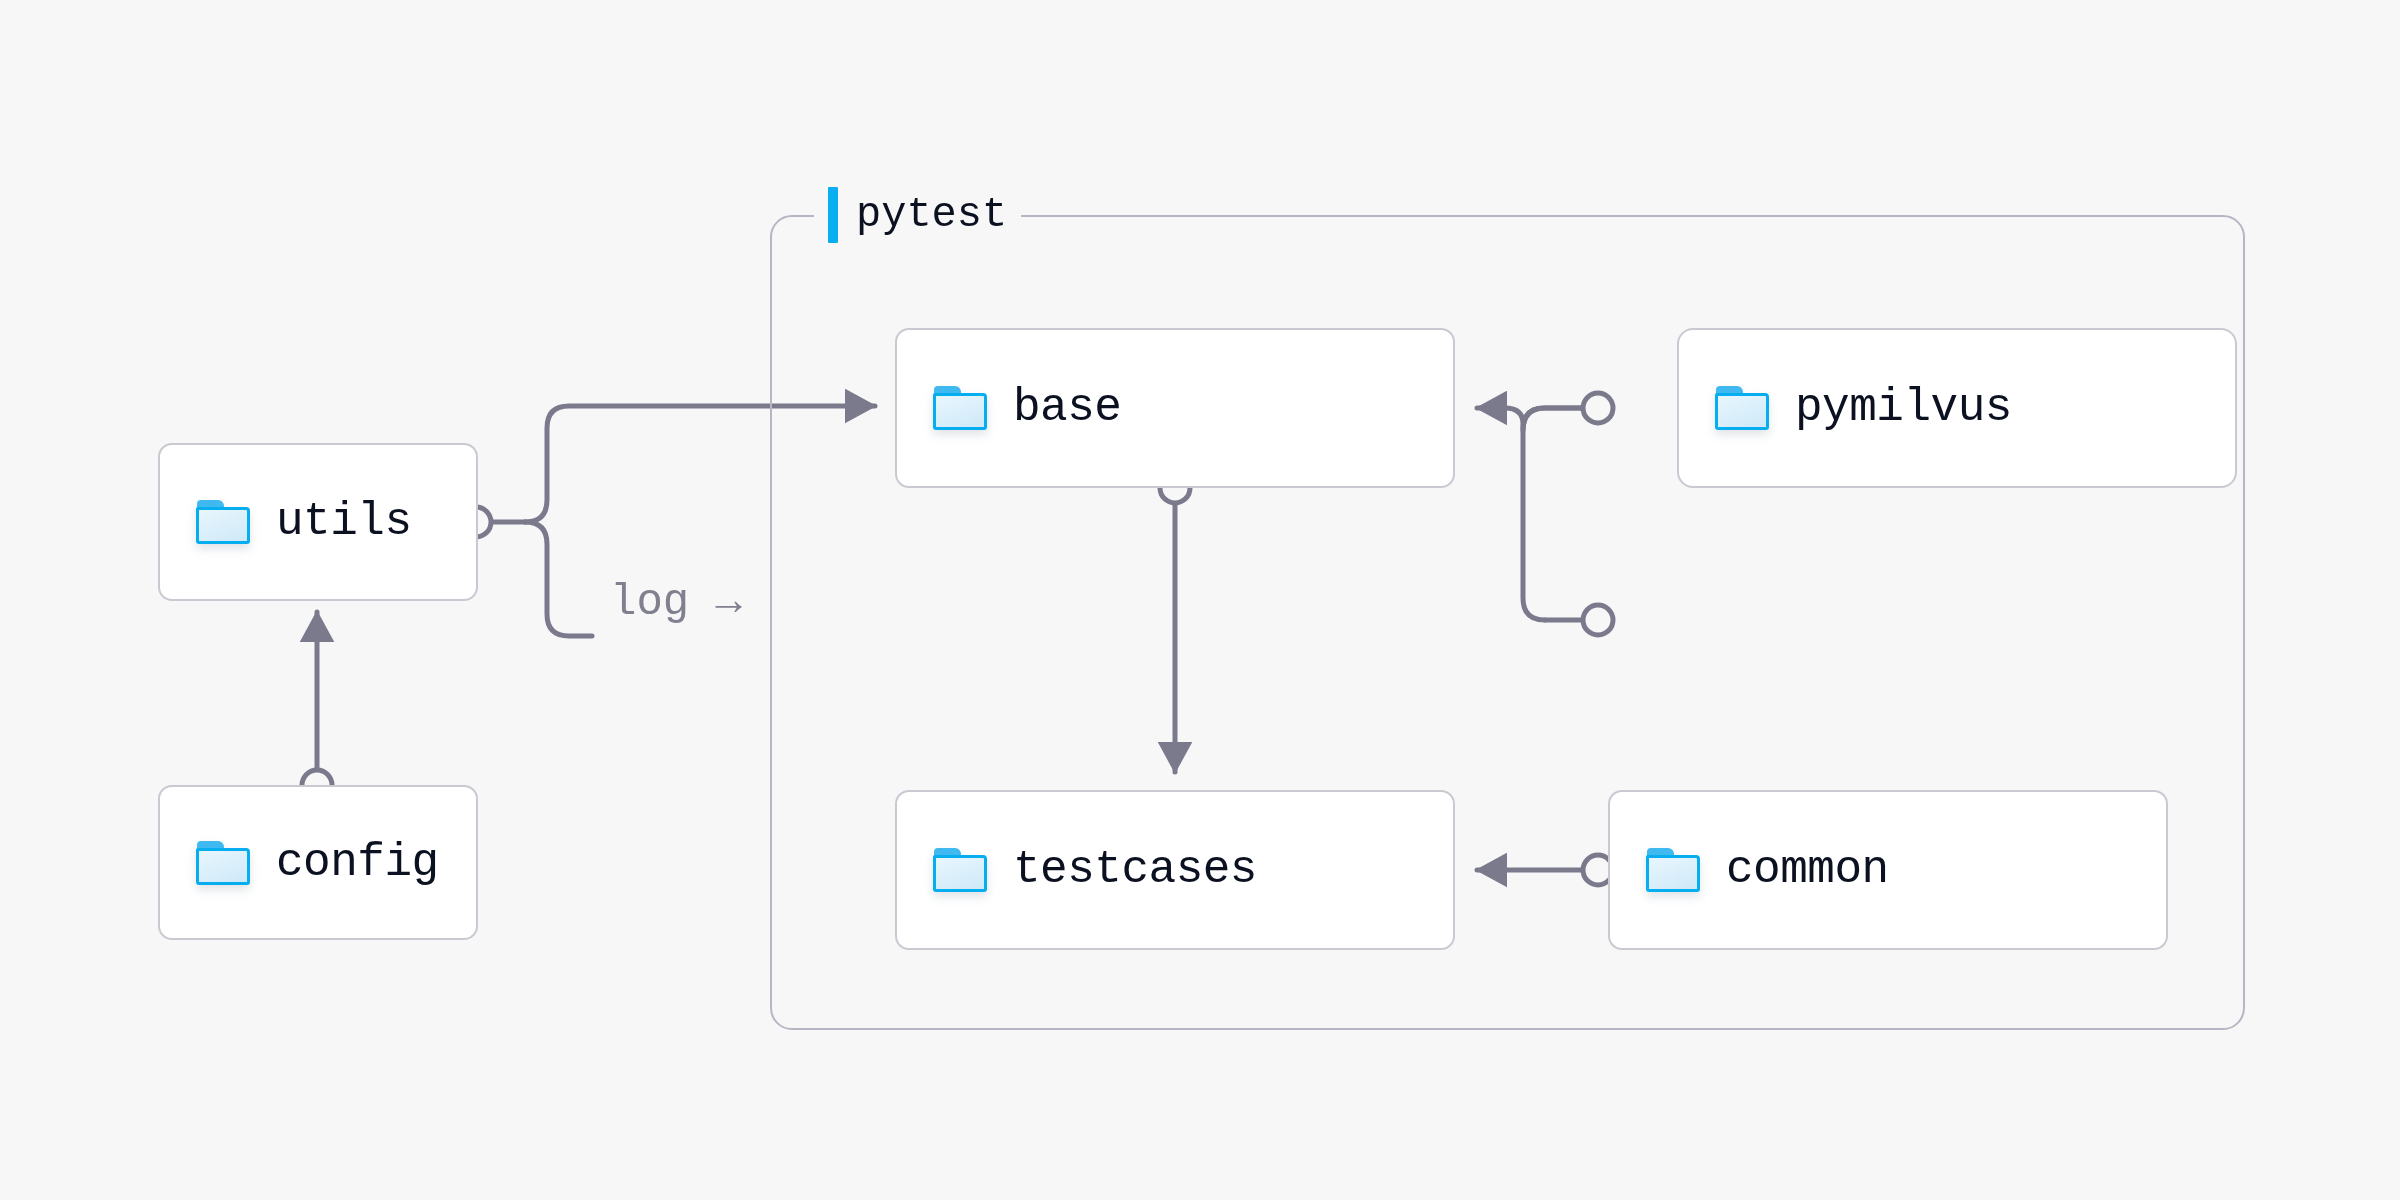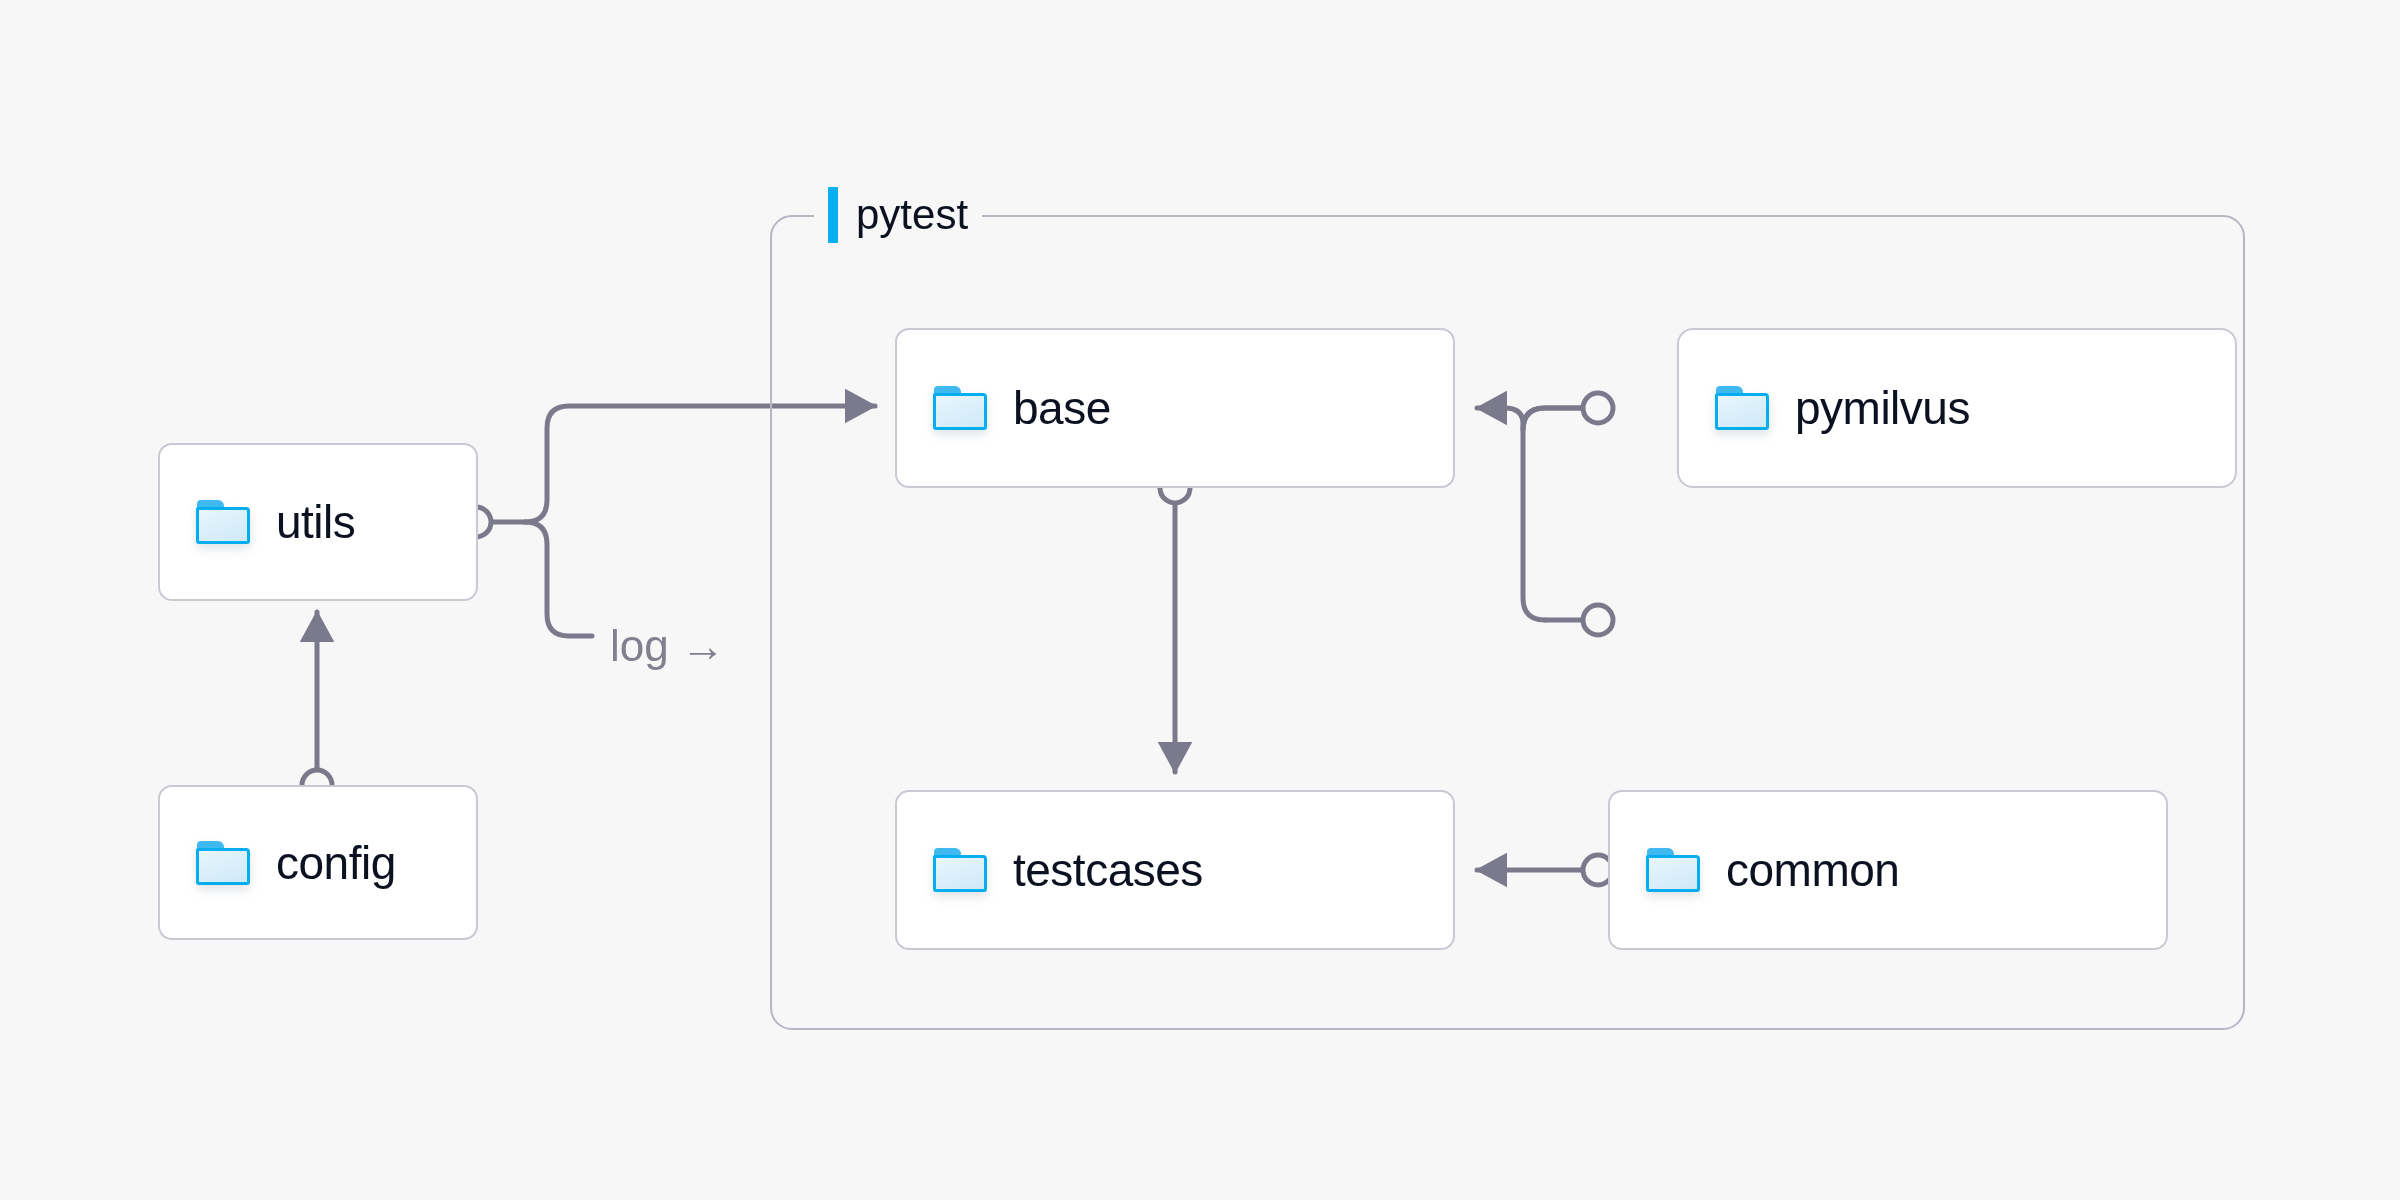--- a/index.html
+++ b/index.html
@@ -3,21 +3,21 @@
 <meta charset="utf-8">
 <style>
   html,body{margin:0;padding:0;}
   body{
     width:2400px;height:1200px;
     background:#f7f7f8;
     font-family:"Liberation Sans", sans-serif;
     overflow:hidden;
     position:relative;
   }
-  #stage{position:absolute;inset:0;width:2400px;height:1200px;}
+  #stage{position:absolute;inset:0;width:2400px;height:1200px;font-family:Liberation Mono, monospace;}
   #wires{position:absolute;left:0;top:0;width:2400px;height:1200px;pointer-events:none;}
 
   .node{
     position:absolute;
     background:#ffffff;
     border:2px solid #c9c9d2;
     border-radius:14px;
     box-sizing:border-box;
     display:flex;
     align-items:center;
@@ -118,21 +118,21 @@
       <circle cx="1598" cy="870" r="15"></circle>
     </g>
   </svg>
 
   <div class="group" id="group-box" style="left: 770px; top: 215px; width: 1475px; height: 815px;"></div>
   <div class="group-title" id="group-title" style="left: 814px; top: 187px; height: 56px;">
     <span class="bar"></span>
     <span class="gtext">pytest</span>
   </div>
 
-  <div class="edge-label" id="log-label" style="left: 600px; top: 624px;">log →</div>
+  <div class="edge-label" id="log-label" style="left: 600px; top: 580px;">log →</div>
 
   <div class="node" style="left: 158px; top: 443px; width: 320px; height: 158px;">
     <span class="folder">
         <span class="tab"></span>
         <span class="body"></span>
       </span>
     <span class="label">utils</span>
   </div>
 
   <div class="node" style="left: 158px; top: 785px; width: 320px; height: 155px;">

